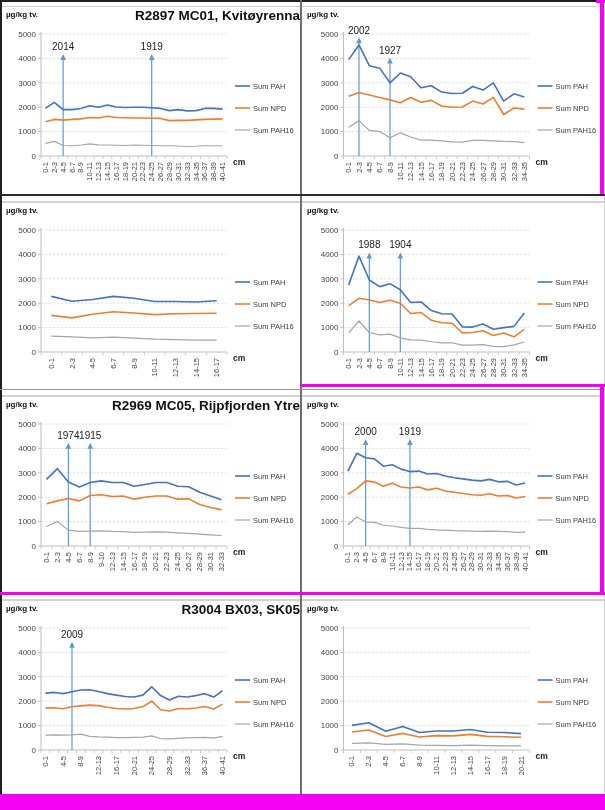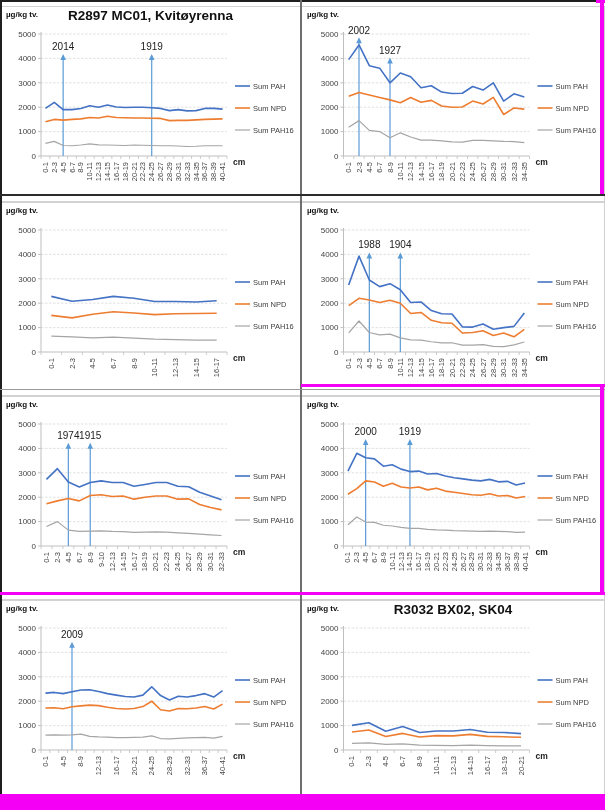--- a/index.html
+++ b/index.html
@@ -14,21 +14,21 @@
   .cell{
     position:relative;background:#ffffff;border:1px solid #d2d2d2;box-sizing:border-box;
     overflow:hidden;
   }
   .cell-header{position:relative;height:21px;}
   .units-label{
     position:absolute;left:5px;top:3px;font-size:8px;font-weight:bold;color:#111;
     white-space:nowrap;
   }
   .chart-title{
-    position:absolute;left:0;right:0;top:1px;text-align:center;
+    position:absolute;left:0;right:0;top:1px;text-align:right;
     font-size:13.5px;font-weight:bold;color:#111;white-space:nowrap;
   }
   svg.plot{display:block;}
   .overlay{position:absolute;pointer-events:none;}
 </style>
 </head>
 <body>
 
 <div id="stage">
   <div id="grid">
@@ -328,20 +328,21 @@
           <text x="252" y="60.6" font-size="7.5" fill="#404040" font-family="&quot;Liberation Sans&quot;,sans-serif">Sum PAH</text>
           <line x1="234" y1="80" x2="249" y2="80" stroke="#ED7D31" stroke-width="1.6"></line>
           <text x="252" y="82.6" font-size="7.5" fill="#404040" font-family="&quot;Liberation Sans&quot;,sans-serif">Sum NPD</text>
           <line x1="234" y1="102" x2="249" y2="102" stroke="#A5A5A5" stroke-width="1.2"></line>
           <text x="252" y="104.6" font-size="7.5" fill="#404040" font-family="&quot;Liberation Sans&quot;,sans-serif">Sum PAH16</text>
         </svg>
     </div>
     <div class="cell">
       <div class="cell-header">
         <span class="units-label">µg/kg tv.</span>
+        <span class="chart-title">R2969 MC05, Rijpfjorden Ytre</span>
       </div>
       <svg class="plot" width="299" height="172" viewBox="0 0 299 172" style="overflow: visible;">
           <line x1="40" y1="128" x2="226" y2="128" stroke="#BFBFBF" stroke-width="1" stroke-dasharray="none"></line>
           <line x1="37" y1="128" x2="40" y2="128" stroke="#BFBFBF" stroke-width="1"></line>
           <text x="35" y="130.8" text-anchor="end" font-size="8" fill="#444" font-family="&quot;Liberation Sans&quot;,sans-serif">0</text>
           <line x1="40" y1="103.6" x2="226" y2="103.6" stroke="#D9D9D9" stroke-width="0.8" stroke-dasharray="2.5,1.5"></line>
           <line x1="37" y1="103.6" x2="40" y2="103.6" stroke="#BFBFBF" stroke-width="1"></line>
           <text x="35" y="106.39999999999999" text-anchor="end" font-size="8" fill="#444" font-family="&quot;Liberation Sans&quot;,sans-serif">1000</text>
           <line x1="40" y1="79.19999999999999" x2="226" y2="79.19999999999999" stroke="#D9D9D9" stroke-width="0.8" stroke-dasharray="2.5,1.5"></line>
           <line x1="37" y1="79.19999999999999" x2="40" y2="79.19999999999999" stroke="#BFBFBF" stroke-width="1"></line>
@@ -490,20 +491,21 @@
           <text x="252" y="60.6" font-size="7.5" fill="#404040" font-family="&quot;Liberation Sans&quot;,sans-serif">Sum PAH</text>
           <line x1="234" y1="80" x2="249" y2="80" stroke="#ED7D31" stroke-width="1.6"></line>
           <text x="252" y="82.6" font-size="7.5" fill="#404040" font-family="&quot;Liberation Sans&quot;,sans-serif">Sum NPD</text>
           <line x1="234" y1="102" x2="249" y2="102" stroke="#A5A5A5" stroke-width="1.2"></line>
           <text x="252" y="104.6" font-size="7.5" fill="#404040" font-family="&quot;Liberation Sans&quot;,sans-serif">Sum PAH16</text>
         </svg>
     </div>
     <div class="cell">
       <div class="cell-header">
         <span class="units-label">µg/kg tv.</span>
+        <span class="chart-title">R3004 BX03, SK05</span>
       </div>
       <svg class="plot" width="299" height="172" viewBox="0 0 299 172" style="overflow: visible;">
           <line x1="40" y1="128" x2="226" y2="128" stroke="#BFBFBF" stroke-width="1" stroke-dasharray="none"></line>
           <line x1="37" y1="128" x2="40" y2="128" stroke="#BFBFBF" stroke-width="1"></line>
           <text x="35" y="130.8" text-anchor="end" font-size="8" fill="#444" font-family="&quot;Liberation Sans&quot;,sans-serif">0</text>
           <line x1="40" y1="103.6" x2="226" y2="103.6" stroke="#D9D9D9" stroke-width="0.8" stroke-dasharray="2.5,1.5"></line>
           <line x1="37" y1="103.6" x2="40" y2="103.6" stroke="#BFBFBF" stroke-width="1"></line>
           <text x="35" y="106.39999999999999" text-anchor="end" font-size="8" fill="#444" font-family="&quot;Liberation Sans&quot;,sans-serif">1000</text>
           <line x1="40" y1="79.19999999999999" x2="226" y2="79.19999999999999" stroke="#D9D9D9" stroke-width="0.8" stroke-dasharray="2.5,1.5"></line>
           <line x1="37" y1="79.19999999999999" x2="40" y2="79.19999999999999" stroke="#BFBFBF" stroke-width="1"></line>
@@ -562,21 +564,20 @@
           <text x="252" y="60.6" font-size="7.5" fill="#404040" font-family="&quot;Liberation Sans&quot;,sans-serif">Sum PAH</text>
           <line x1="234" y1="80" x2="249" y2="80" stroke="#ED7D31" stroke-width="1.6"></line>
           <text x="252" y="82.6" font-size="7.5" fill="#404040" font-family="&quot;Liberation Sans&quot;,sans-serif">Sum NPD</text>
           <line x1="234" y1="102" x2="249" y2="102" stroke="#A5A5A5" stroke-width="1.2"></line>
           <text x="252" y="104.6" font-size="7.5" fill="#404040" font-family="&quot;Liberation Sans&quot;,sans-serif">Sum PAH16</text>
         </svg>
     </div>
     <div class="cell">
       <div class="cell-header">
         <span class="units-label">µg/kg tv.</span>
-        <span class="chart-title">R3032 BX02, SK04</span>
       </div>
       <svg class="plot" width="302" height="172" viewBox="0 0 299 172" style="overflow: visible;">
           <line x1="40" y1="128" x2="226" y2="128" stroke="#BFBFBF" stroke-width="1" stroke-dasharray="none"></line>
           <line x1="37" y1="128" x2="40" y2="128" stroke="#BFBFBF" stroke-width="1"></line>
           <text x="35" y="130.8" text-anchor="end" font-size="8" fill="#444" font-family="&quot;Liberation Sans&quot;,sans-serif">0</text>
           <line x1="40" y1="103.6" x2="226" y2="103.6" stroke="#D9D9D9" stroke-width="0.8" stroke-dasharray="2.5,1.5"></line>
           <line x1="37" y1="103.6" x2="40" y2="103.6" stroke="#BFBFBF" stroke-width="1"></line>
           <text x="35" y="106.39999999999999" text-anchor="end" font-size="8" fill="#444" font-family="&quot;Liberation Sans&quot;,sans-serif">1000</text>
           <line x1="40" y1="79.19999999999999" x2="226" y2="79.19999999999999" stroke="#D9D9D9" stroke-width="0.8" stroke-dasharray="2.5,1.5"></line>
           <line x1="37" y1="79.19999999999999" x2="40" y2="79.19999999999999" stroke="#BFBFBF" stroke-width="1"></line>

